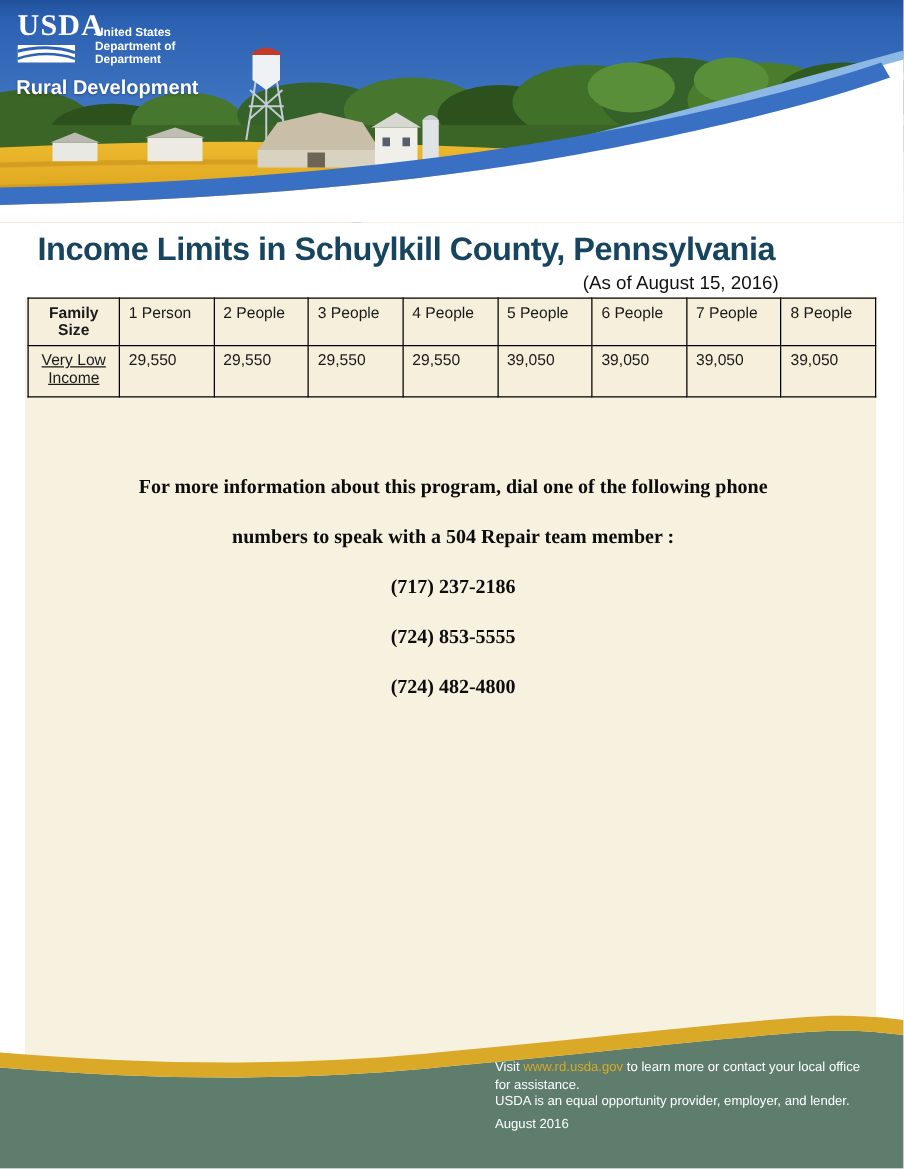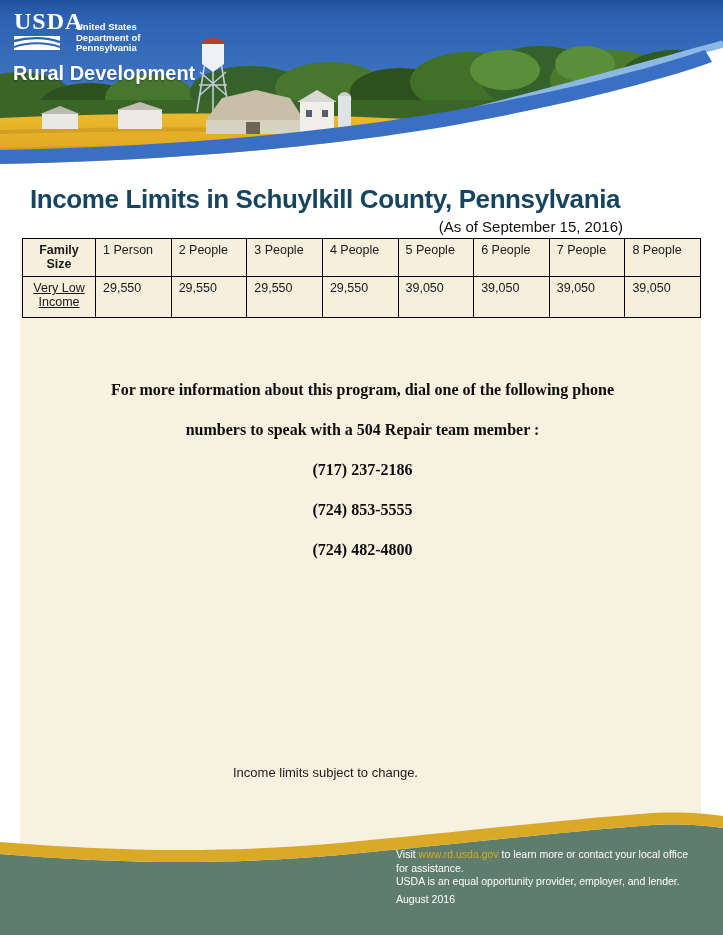--- a/index.html
+++ b/index.html
@@ -8,21 +8,21 @@
     margin:0 auto;overflow:hidden;
     font-family:"Liberation Sans",sans-serif;
   }
   
   .header{position:absolute;top:0;left:0;width:723px;height:178px;}
   .header svg{display:block;}
   .logo-block{position:absolute;top:10px;left:14px;color:#ffffff;}
   .usda-word{font-family:"Liberation Serif",serif;font-weight:700;font-size:24px;letter-spacing:1px;line-height:22px;}
   .usda-symbol{display:block;margin-top:1px;}
   .agency{position:absolute;top:12px;left:62px;font-size:9.5px;font-weight:700;line-height:10.5px;white-space:nowrap;}
-  .division{position:absolute;top:52px;left:-1px;font-size:20px;font-weight:700;white-space:nowrap;text-shadow:0 1px 2px rgba(0,0,40,.35);}
+  .division{position:absolute;top:52px;left:-1px;font-size:16px;font-weight:700;white-space:nowrap;text-shadow:0 1px 2px rgba(0,0,40,.35);}
   
   .doc-title{
     position:absolute;top:184px;left:30px;width:660px;
     font-size:26px;font-weight:700;color:#17455f;letter-spacing:-0.4px;
   }
   .as-of{position:absolute;top:218px;right:100px;font-size:15px;color:#111;}
   
   .cream{position:absolute;top:238px;left:20px;width:681px;height:622px;background:#f7f1e0;}
   
   table.limits{
@@ -135,28 +135,28 @@
     <div class="logo-block">
       <span class="usda-word">USDA</span>
       <svg class="usda-symbol" width="46" height="18" viewBox="0 0 46 18">
         <path d="M0,2 h46 v14 h-46 Z" fill="#ffffff"></path>
         <path d="M0,7 C14,3 32,3 46,8" stroke="#2d62b3" stroke-width="2.4" fill="none"></path>
         <path d="M0,13 C14,8 32,8 46,13" stroke="#2d62b3" stroke-width="2" fill="none"></path>
       </svg>
       <div class="agency">
         <div>United States</div>
         <div>Department of</div>
-        <div>Pennsylvania</div>
+        <div>Department</div>
       </div>
       <div class="division">Rural Development</div>
     </div>
   </div>
 
   <div class="doc-title">Income Limits in Schuylkill County, Pennsylvania</div>
-  <div class="as-of">(As of September 15, 2016)</div>
+  <div class="as-of">(As of August 15, 2016)</div>
 
   <div class="cream"></div>
 
   <table class="limits">
     <colgroup>
         <col class="c0">
         <col>
         <col>
         <col>
         <col>
@@ -192,21 +192,20 @@
     </table>
 
   <div class="body-text">
     <p>For more information about this program, dial one of the following phone</p>
     <p>numbers to speak with a 504 Repair team member :</p>
     <p>(717) 237-2186</p>
     <p>(724) 853-5555</p>
     <p>(724) 482-4800</p>
   </div>
 
-  <div class="note">Income limits subject to change.</div>
 
   <div class="footer">
 
     <svg width="723" height="125" viewBox="0 0 723 125">
 
       <path d="M0,44 C120,54 230,55 340,45 C460,34 560,22 640,16 C675,13 700,15 723,18 L723,125 L0,125 Z" fill="#5e7d6d"></path>
 
       <path d="M0,32 C120,42 230,43 340,33 C460,22 560,10 640,4 C675,1 700,3 723,6 L723,18 C700,15 675,13 640,16 C560,22 460,34 340,45 C230,55 120,54 0,44 Z" fill="#d9a927"></path>
     </svg>
     <div class="footer-text">

